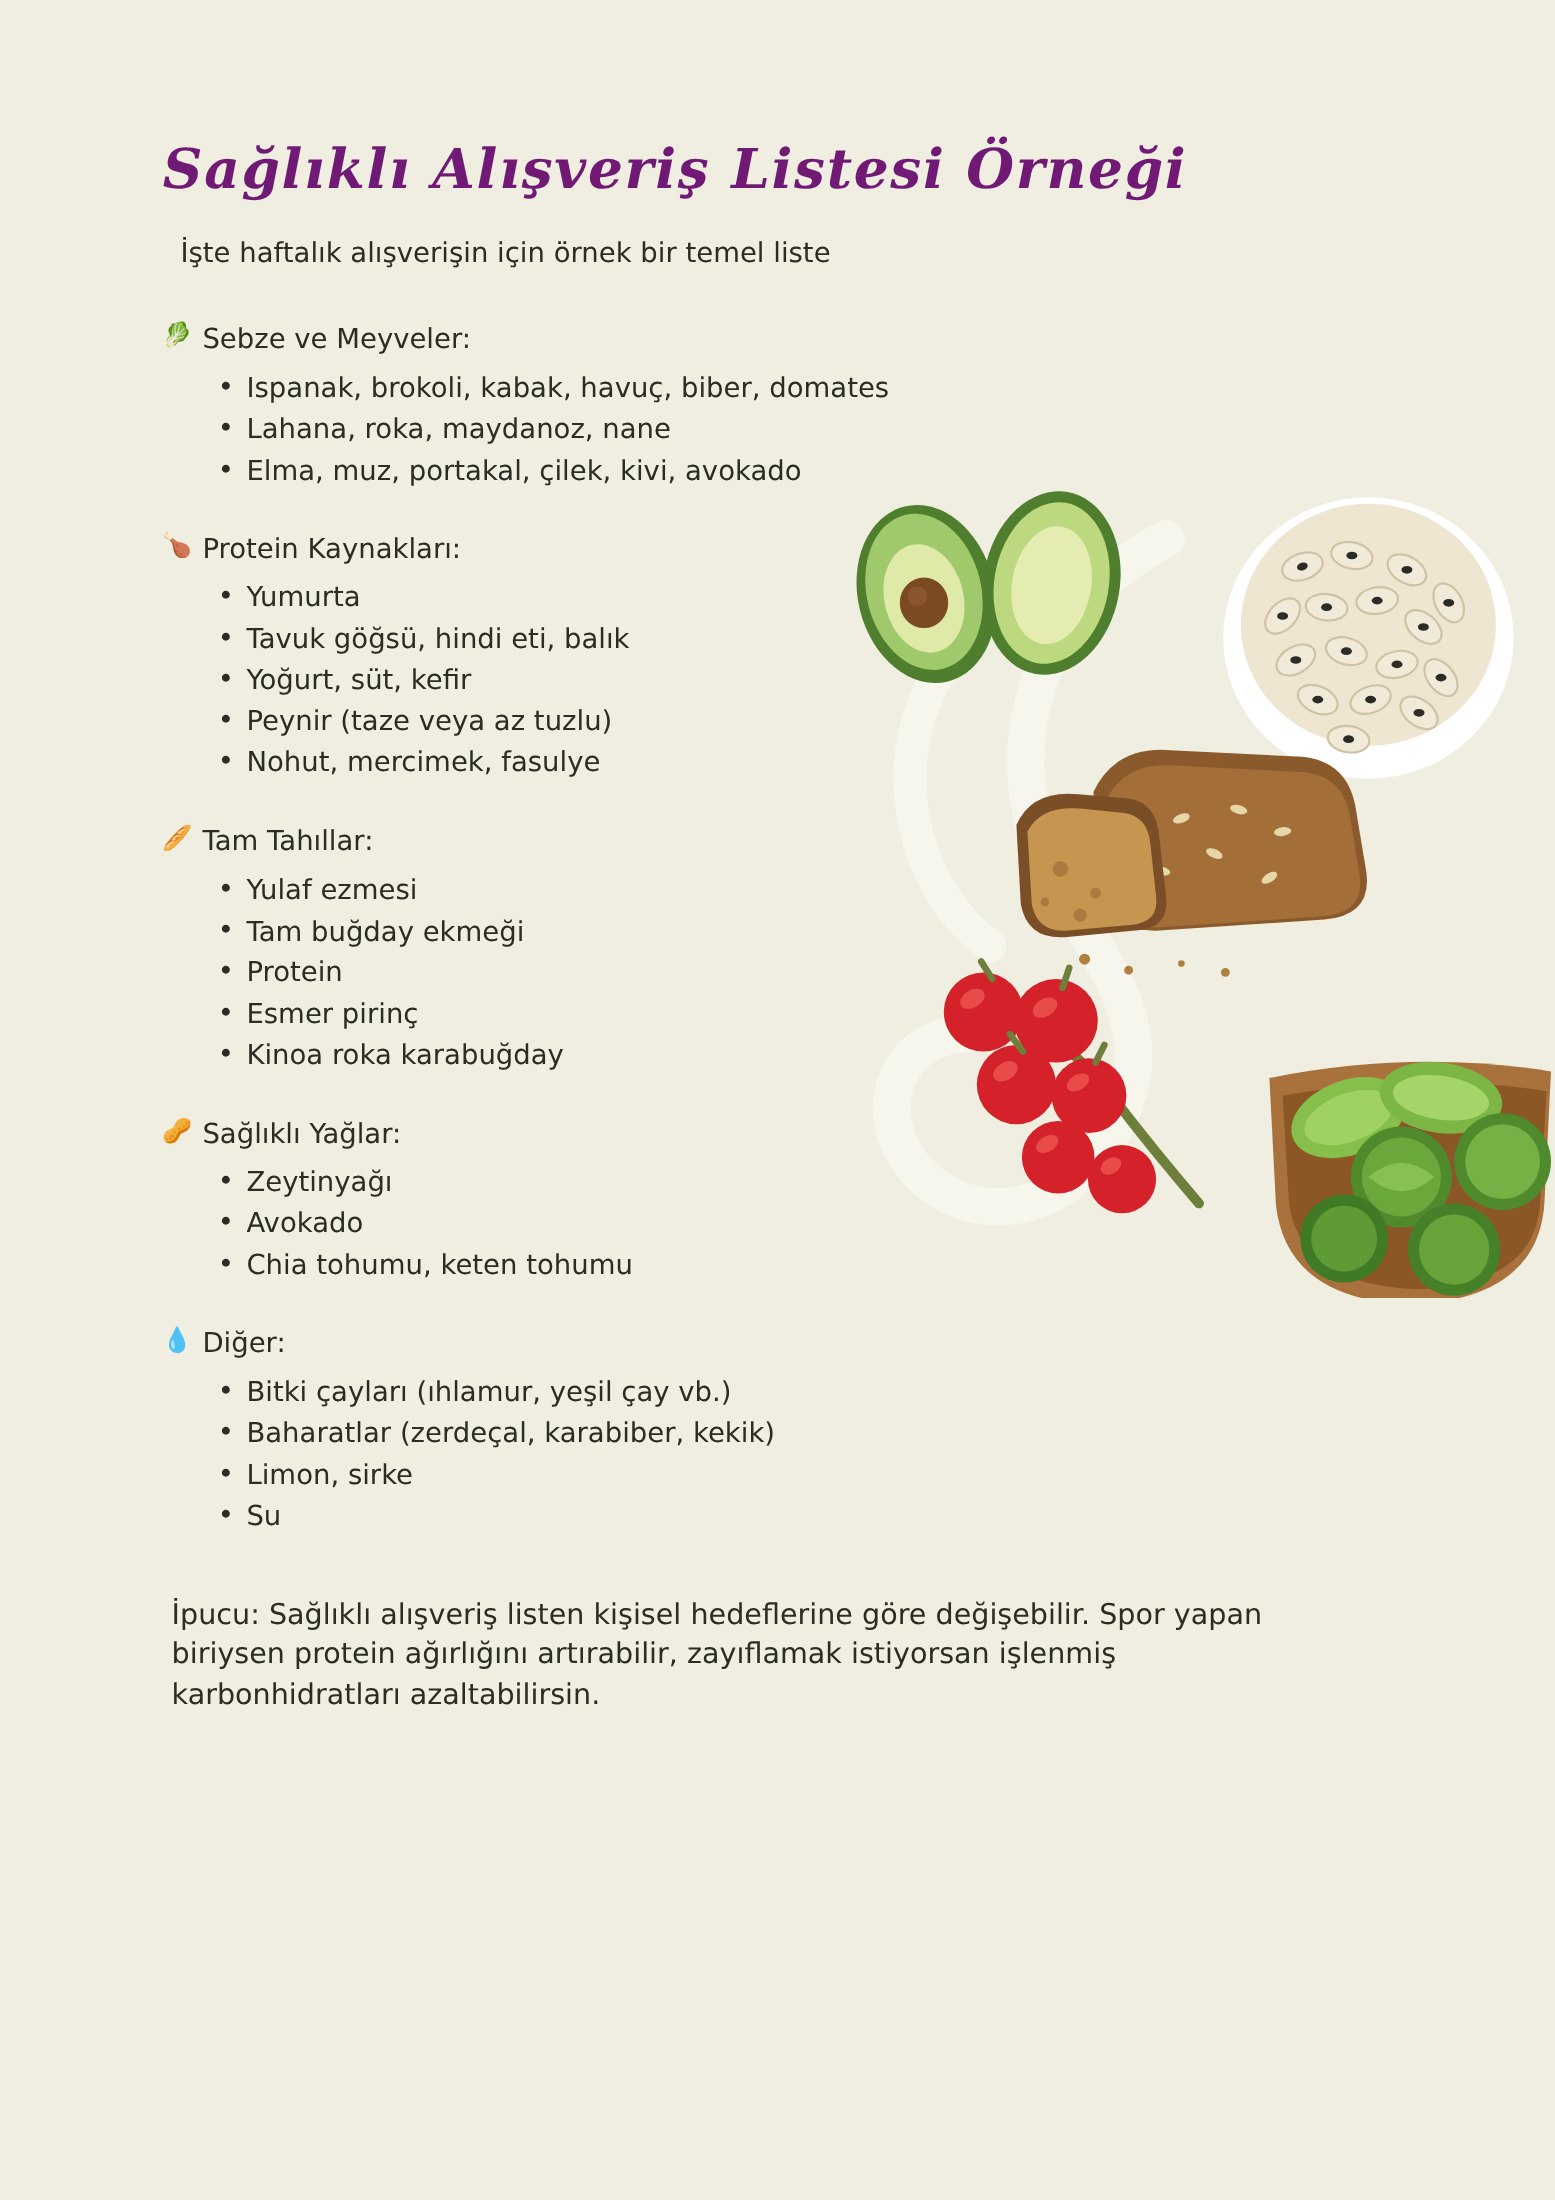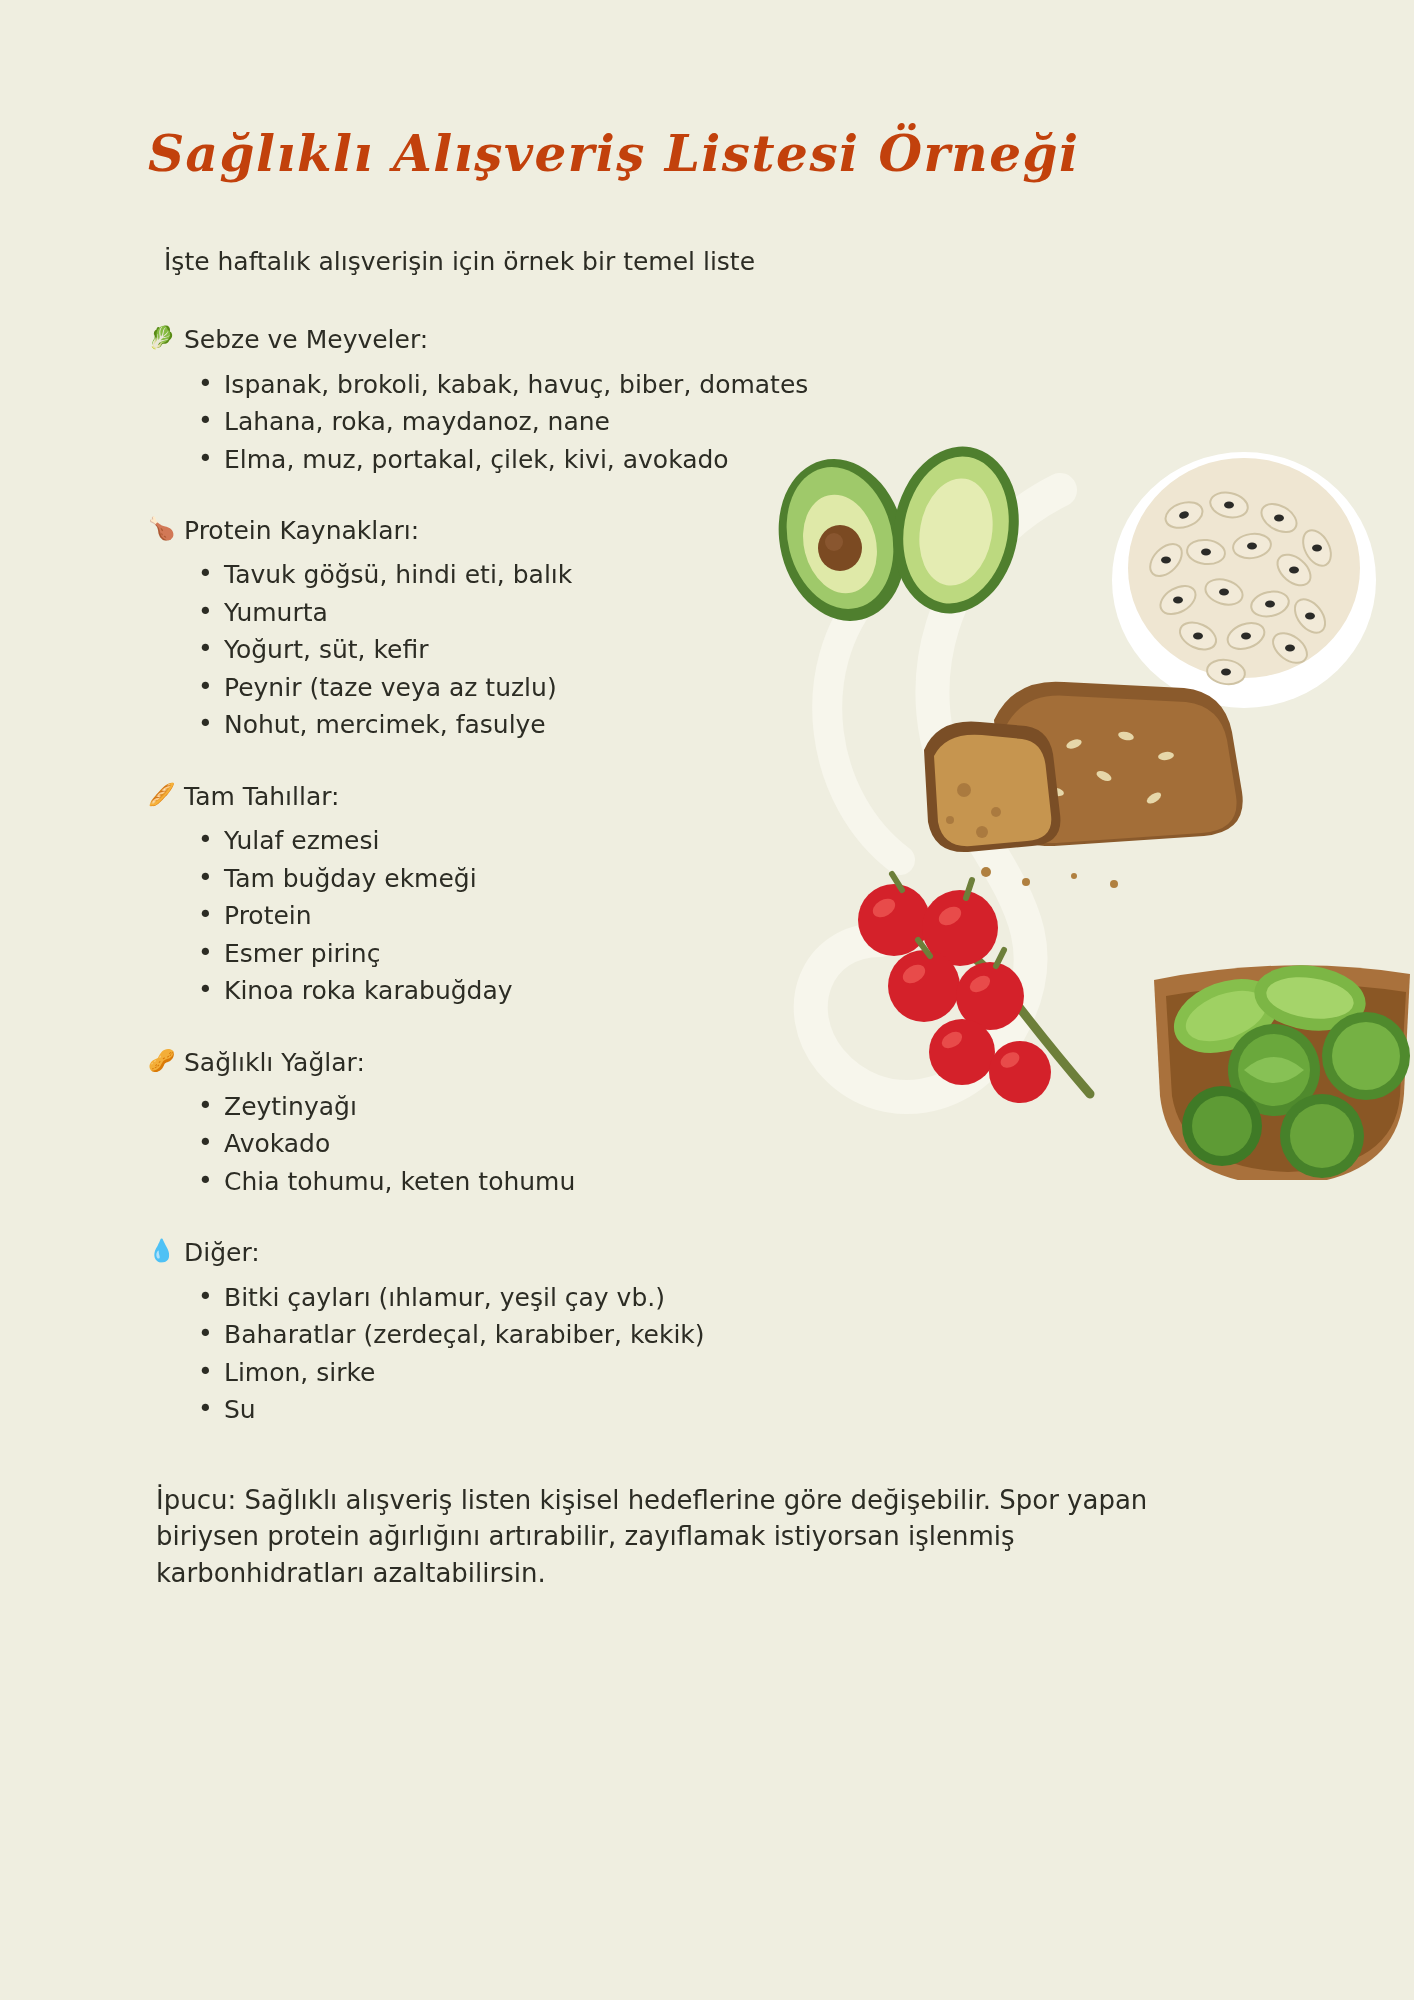--- a/index.html
+++ b/index.html
@@ -53,23 +53,23 @@
     width: 830px;
     box-sizing: border-box;
   }
 
   .doc-title {
     font-family: "DejaVu Serif", "Liberation Serif", serif;
     font-style: italic;
     font-weight: 700;
     font-size: 50px;
     line-height: 1.05;
-    color: #c2410c;
+    color: #701a75;
     letter-spacing: 1.5px;
-    margin: 0 0 64px 0;
+    margin: 0 0 32px 0;
     white-space: nowrap;
   }
 
   .intro {
     font-size: 25px;
     color: #2c2c24;
     margin: 0 0 46px 16px;
     line-height: 1.35;
   }
 
@@ -285,22 +285,22 @@
         <li>Elma, muz, portakal, çilek, kivi, avokado</li>
       </ul>
     </div>
 
     <div class="section">
       <div class="section-head">
         <span class="section-emoji">🍗</span>
         <span class="section-title">Protein Kaynakları:</span>
       </div>
       <ul class="items">
+        <li>Yumurta</li>
         <li>Tavuk göğsü, hindi eti, balık</li>
-        <li>Yumurta</li>
         <li>Yoğurt, süt, kefir</li>
         <li>Peynir (taze veya az tuzlu)</li>
         <li>Nohut, mercimek, fasulye</li>
       </ul>
     </div>
 
     <div class="section">
       <div class="section-head">
         <span class="section-emoji">🥖</span>
         <span class="section-title">Tam Tahıllar:</span>

